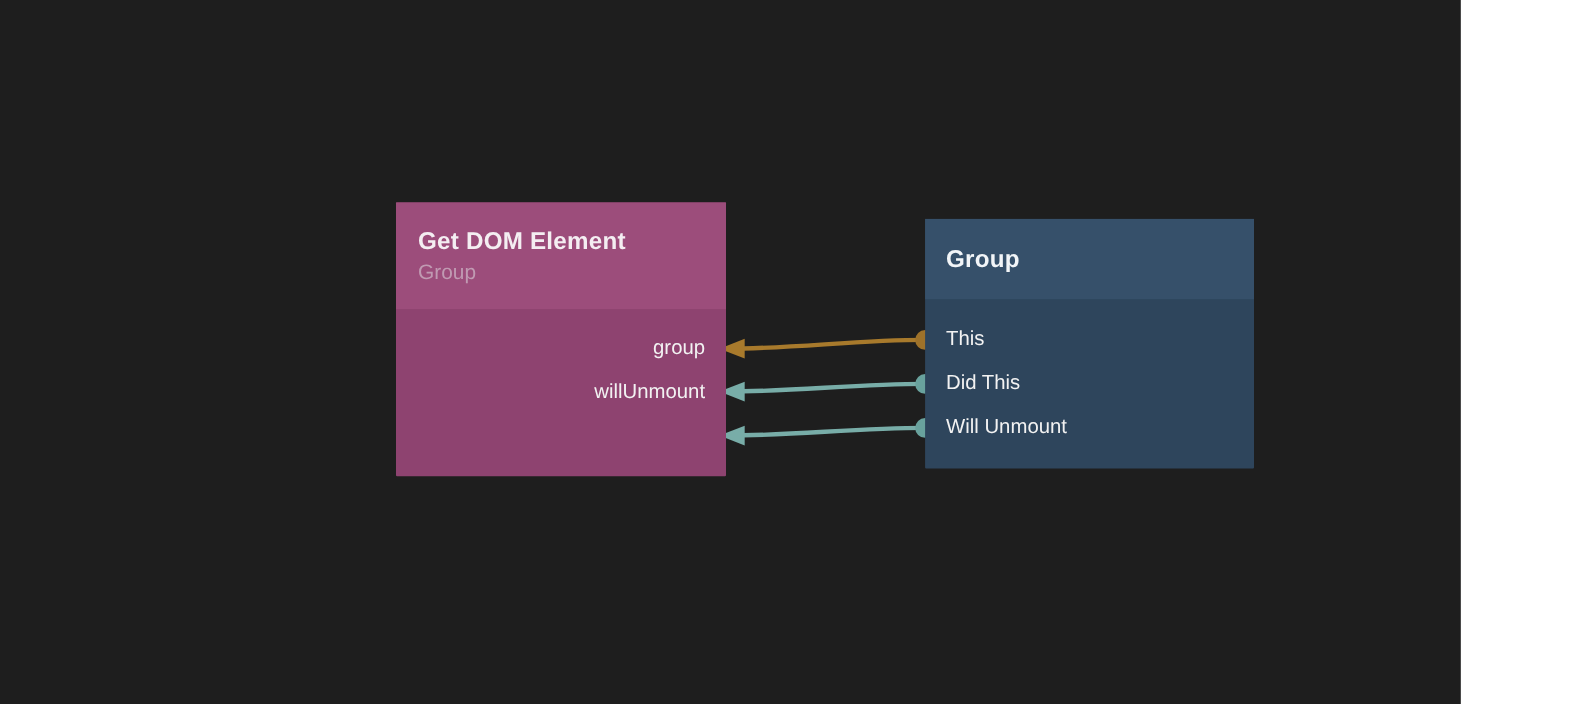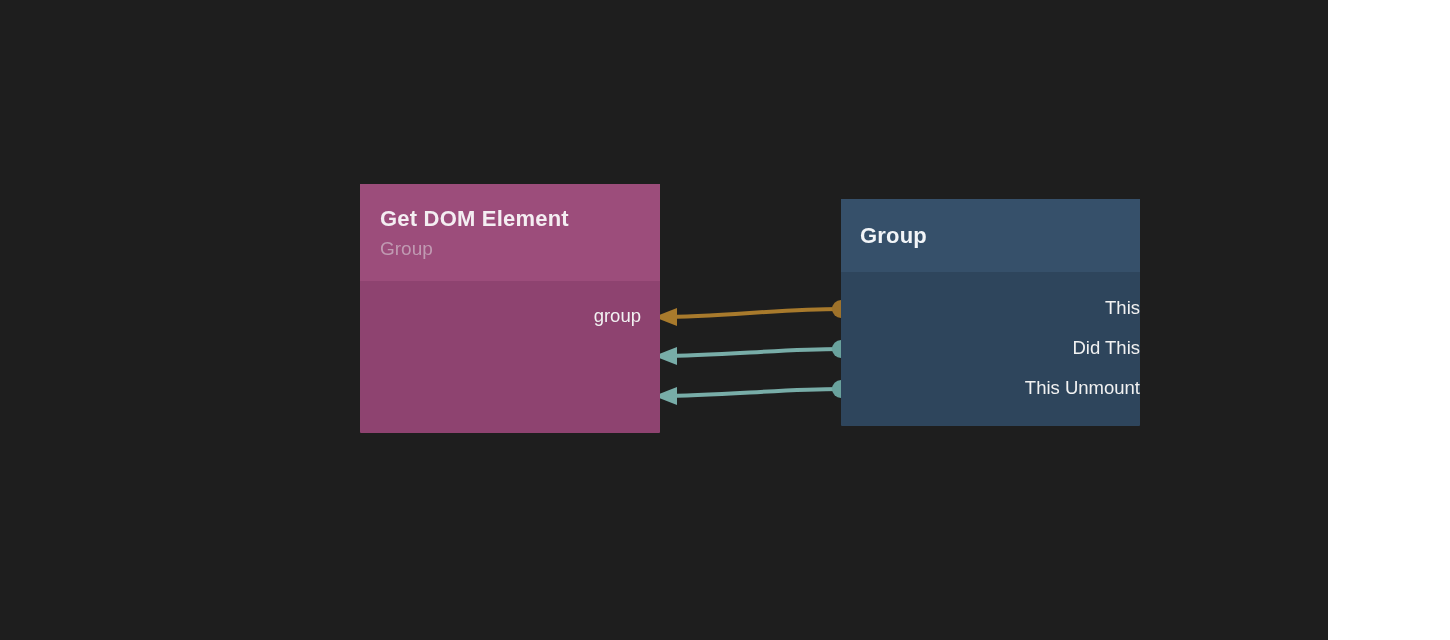--- a/index.html
+++ b/index.html
@@ -81,21 +81,21 @@
     height: 40px;
     line-height: 40px;
     font-size: 18.5px;
     white-space: nowrap;
   }
   .node-left .port {
     text-align: right;
     padding-right: 19px;
   }
   .node-right .port {
-    text-align: right;
+    text-align: left;
     padding-left: 19px;
   }
 </style>
 </head>
 <body>
 
 <div class="canvas" style="background-color: rgb(30, 30, 30);">
 
   <svg class="wires" width="1450" height="640" viewBox="0 0 1450 640">
     <g>
@@ -115,27 +115,28 @@
     </g>
   </svg>
 
   <div class="node node-left" style="background-color: rgb(142, 67, 112);">
     <div class="node-header" style="background-color: rgb(156, 77, 123);">
       <div class="node-title" style="color: rgb(244, 238, 242);">Get DOM Element</div>
       <div class="node-subtitle" style="color: rgb(192, 154, 178);">Group</div>
     </div>
     <div class="ports" style="color: rgb(242, 242, 242);">
       <div class="port">group</div>
+      <div class="port">willUnmount</div>
     </div>
   </div>
 
   <div class="node node-right" style="background-color: rgb(46, 69, 92);">
     <div class="node-header" style="background-color: rgb(54, 80, 106);">
       <div class="node-title" style="color: rgb(242, 245, 248);">Group</div>
     </div>
     <div class="ports" style="color: rgb(242, 242, 242);">
       <div class="port">This</div>
       <div class="port">Did This</div>
-      <div class="port">This Unmount</div>
+      <div class="port">Will Unmount</div>
     </div>
   </div>
 
 </div>
 
 </body></html>

